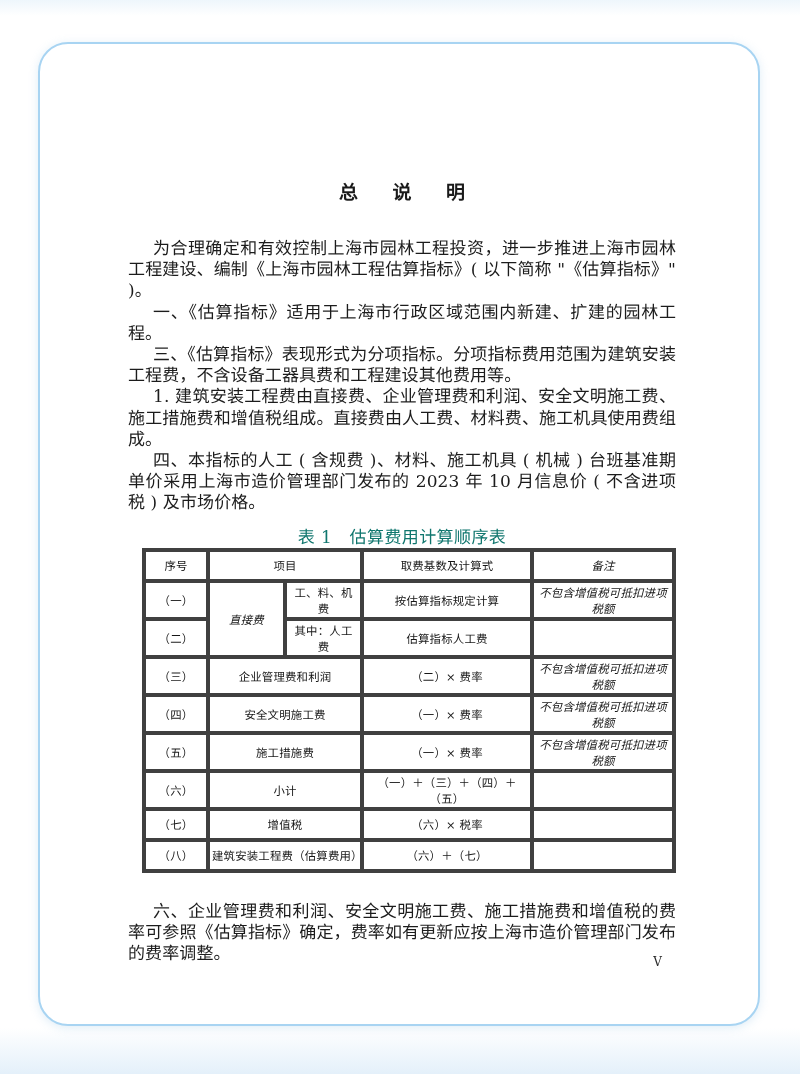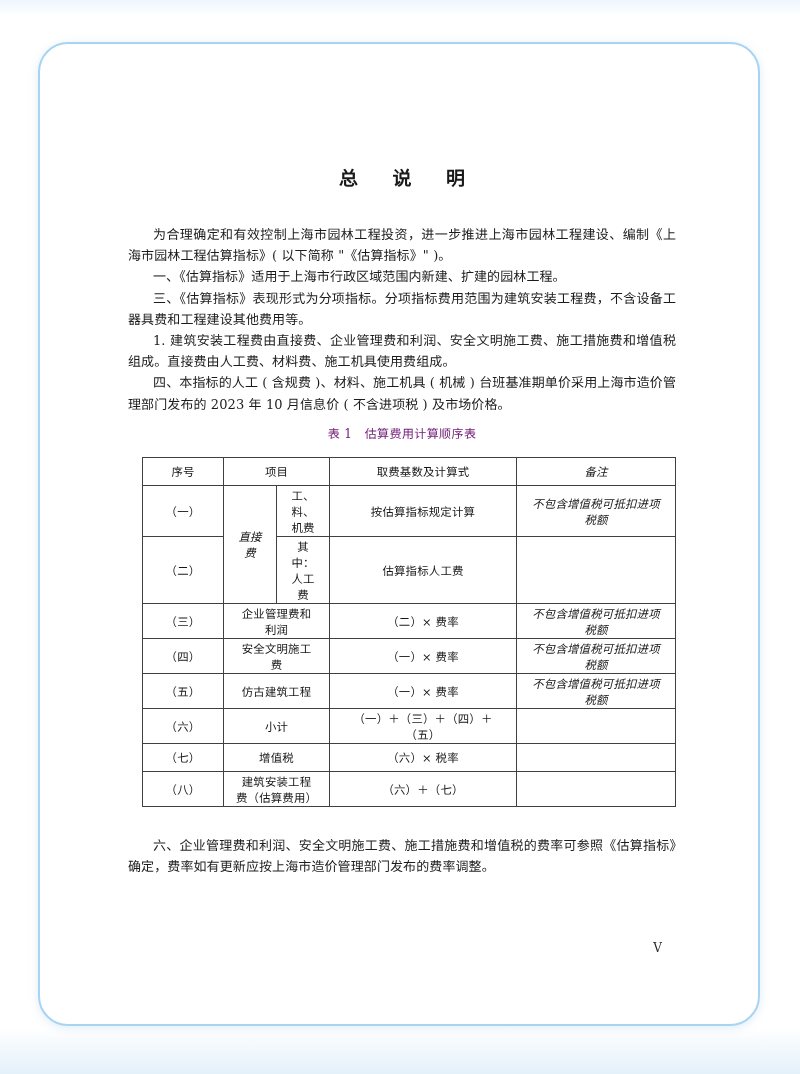--- a/index.html
+++ b/index.html
@@ -40,69 +40,69 @@
     left: 0; bottom: 0;
     width: 800px; height: 46px;
     background: linear-gradient(0deg, #e4f0fa 0%, #ffffff 100%);
     pointer-events: none;
   }
 
   
   #page-content {
     position: absolute;
     left: 128px;
-    top: 163px;
+    top: 177px;
     width: 548px;
   }
 
   #doc-title {
     text-align: center;
     font-size: 19px;
     font-weight: bold;
     letter-spacing: 14px;
     color: #1a1a1a;
     padding-left: 14px;
     margin: 0 0 34px 0;
     font-family: "DejaVu Sans", "Liberation Sans", sans-serif;
   }
 
   .para {
-    font-size: 13px;
+    font-size: 17px;
     line-height: 21.2px;
     color: #1c1c1c;
     text-align: justify;
     text-justify: inter-ideograph;
     margin: 0;
     text-indent: 25px;
     letter-spacing: 0.1px;
   }
 
   
   #table-caption {
     text-align: center;
-    font-size: 12px;
-    color: #701a75;
-    margin: 9px 0 16px 0;
+    font-size: 17px;
+    color: #0f766e;
+    margin: 9px 0 0 0;
     letter-spacing: 0.4px;
   }
   #fee-table {
     border-collapse: collapse;
     width: 534px;
     margin: 0 0 0 14px;
     table-layout: fixed;
   }
   #fee-table td, #fee-table th {
-    border: 1px solid #404040;
+    border: 4px solid #404040;
     font-size: 11.4px;
     font-weight: normal;
     color: #161616;
     text-align: center;
     vertical-align: middle;
     height: 25px;
-    padding: 1px 12px;
+    padding: 1px 2px;
     letter-spacing: 0.2px;
   }
   .col-seq  { width: 56px; }
   .col-sub  { width: 66px; font-style: italic; }
   .col-item { width: 116px; }
   .col-calc { width: 162px; }
   .col-note { width: 134px; font-style: italic; }
 
   #page-number {
     position: absolute;
@@ -167,21 +167,21 @@
         <td class="col-note">不包含增值税可抵扣进项税额</td>
       </tr>
       <tr>
         <td class="col-seq">（四）</td>
         <td colspan="2">安全文明施工费</td>
         <td class="col-calc">（一）× 费率</td>
         <td class="col-note">不包含增值税可抵扣进项税额</td>
       </tr>
       <tr>
         <td class="col-seq">（五）</td>
-        <td colspan="2">仿古建筑工程</td>
+        <td colspan="2">施工措施费</td>
         <td class="col-calc">（一）× 费率</td>
         <td class="col-note">不包含增值税可抵扣进项税额</td>
       </tr>
       <tr>
         <td class="col-seq">（六）</td>
         <td colspan="2">小计</td>
         <td class="col-calc">（一）＋（三）＋（四）＋（五）</td>
         <td class="col-note"></td>
       </tr>
       <tr>

